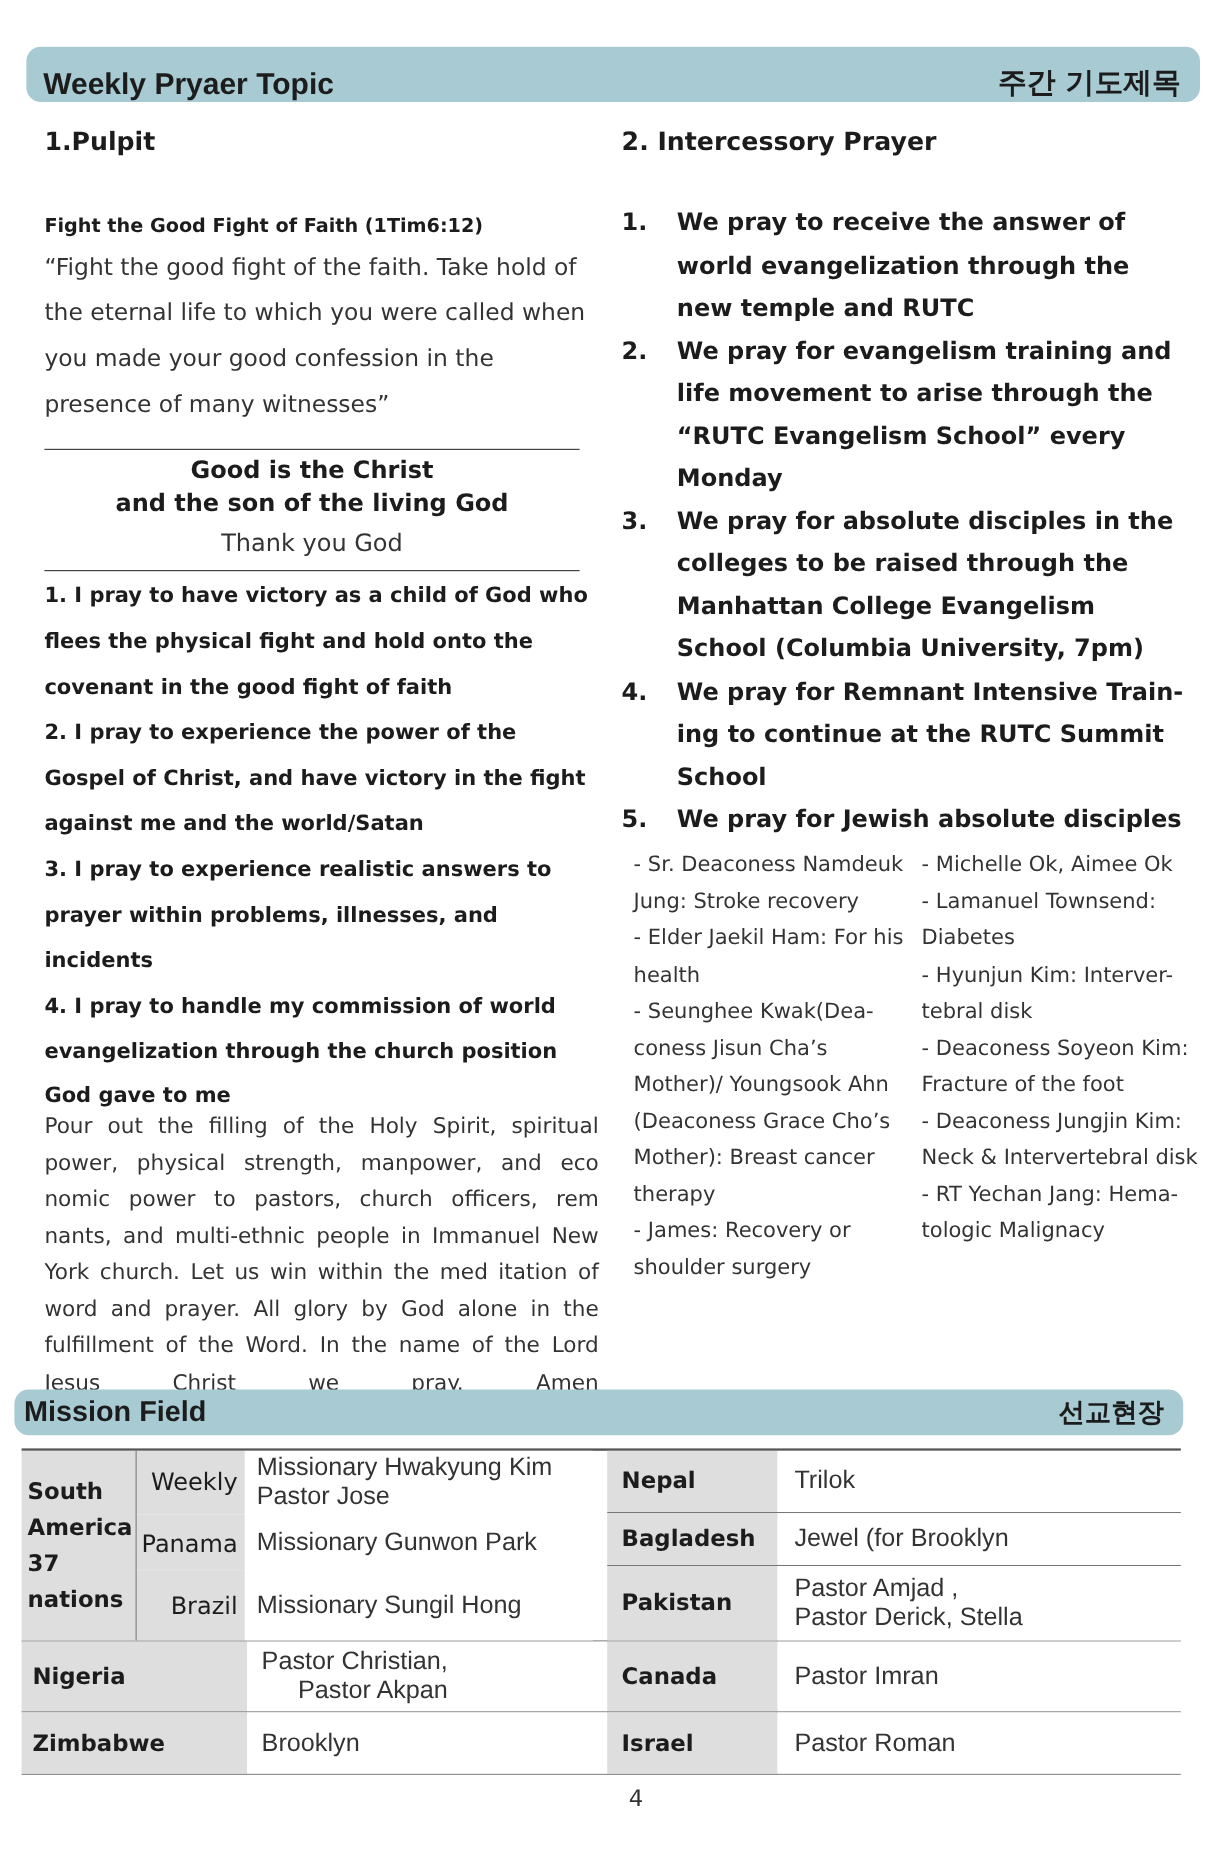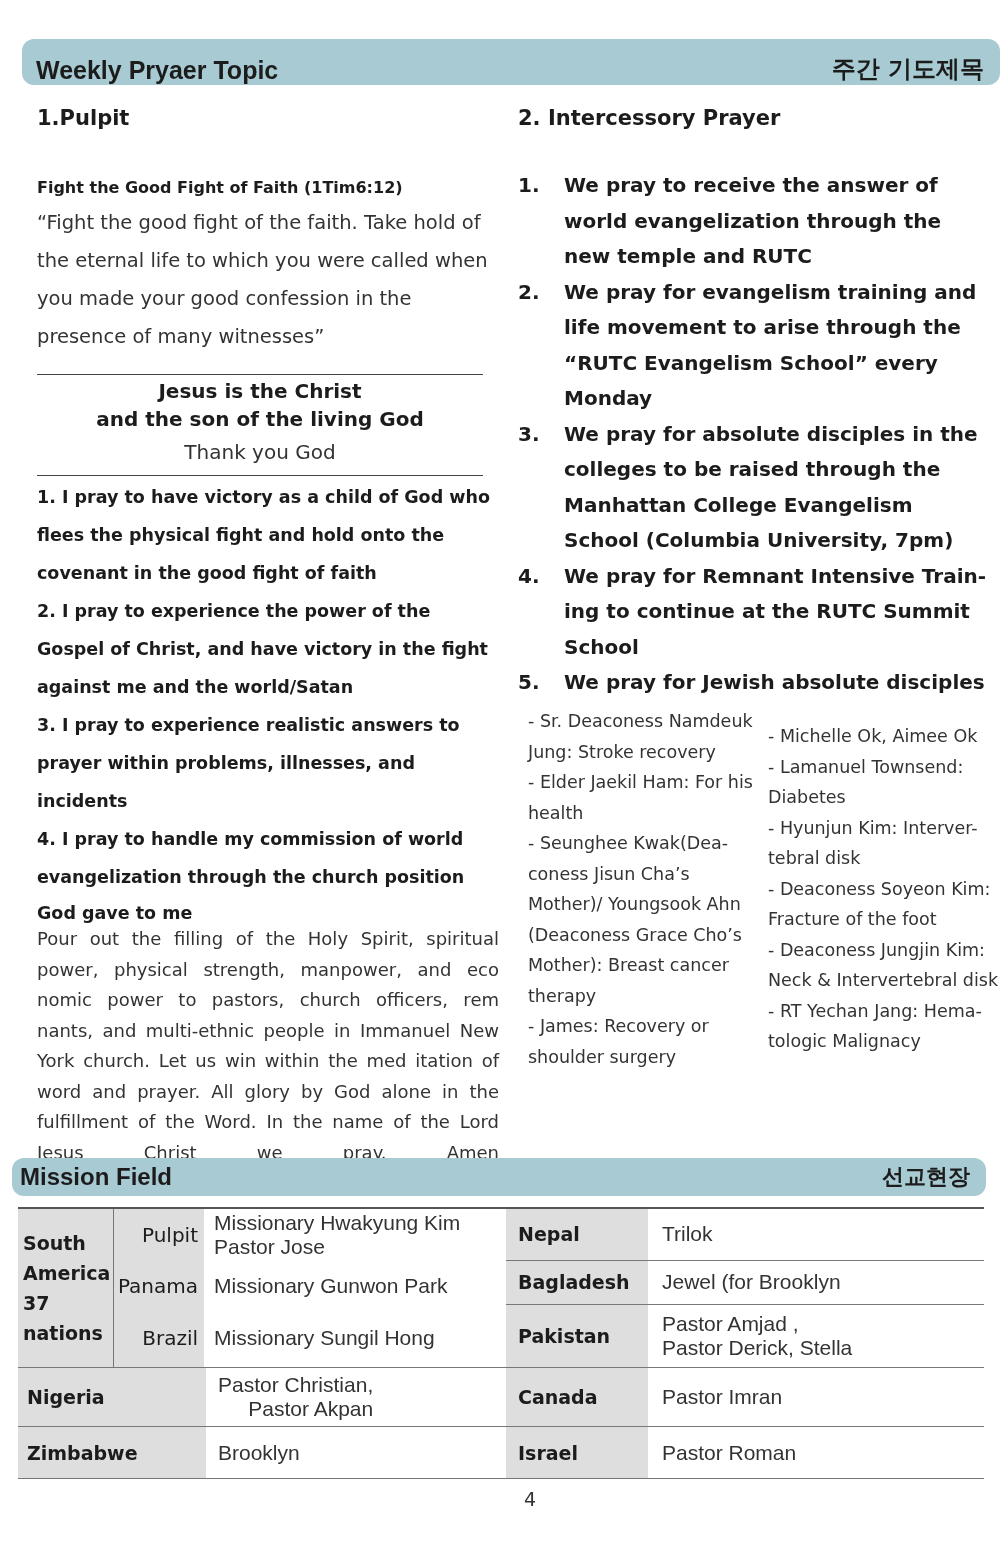--- a/index.html
+++ b/index.html
@@ -34,21 +34,21 @@
   .petitions { font-size: 17.5px; font-weight: bold; line-height: 38px; color: #1c1c1c; margin-top: 2px; }
   .petition-last { font-size: 17.5px; font-weight: bold; line-height: 22px; color: #1c1c1c; margin-top: 6px; }
   .closing { font-size: 18px; line-height: 30.5px; color: #333; text-align: justify; text-align-last: justify; width: 462px; }
 
   .right-col { position: absolute; left: 518px; top: 168px; width: 470px; }
   .ilist { list-style: none; }
   .ilist li { display: flex; font-size: 20px; font-weight: bold; line-height: 35.5px; color: #1c1c1c; }
   .ilist li .num { width: 46px; flex-shrink: 0; }
   .ilist li .txt { flex: 1; }
 
-  .sick { position: absolute; left: 528px; top: 706px; width: 478px; display: flex; align-items: center; }
+  .sick { position: absolute; left: 528px; top: 706px; width: 478px; display: flex; }
   .sick .col { font-size: 17.5px; line-height: 30.5px; color: #333; }
   .sick .col1 { width: 240px; }
   .sick .col2 { width: 238px; }
 
   
   .mtable { position: absolute; left: 18px; top: 1207px; width: 966px; border-top: 2px solid #555; }
   .mrow { display: flex; border-bottom: 1px solid #777; }
   .cell { display: flex; align-items: center; font-size: 20px; }
   .hdr { background: #dedede; font-weight: bold; color: #1c1c1c; font-size: 19px; }
   .val { color: #333; font-family: "Liberation Sans", sans-serif; font-size: 21px; line-height: 24px; }
@@ -77,21 +77,21 @@
 </div>
 
 <div id="left-title" class="sec-title">1.Pulpit</div>
 <div id="right-title" class="sec-title">2. Intercessory Prayer</div>
 
 <div class="left-col">
   <div class="sermon-title">Fight the Good Fight of Faith (1Tim6:12)</div>
   <div class="verse" style="margin-bottom:18px;">“Fight the good fight of the faith. Take hold of the eternal life to which you were called when you made your good confession in the presence of many witnesses”</div>
   <div class="rule"></div>
   <div class="confession">
-    <div class="b">Jesus is the Christ</div>
+    <div class="b">Good is the Christ</div>
     <div class="b">and the son of the living God</div>
     <div class="n">Thank you God</div>
   </div>
   <div class="rule"></div>
   <div class="petitions">
     <div>1. I pray to have victory as a child of God who flees the physical fight and hold onto the covenant in the good fight of faith</div>
     <div>2. I pray to experience the power of the Gospel of Christ, and have victory in the fight against me and the world/Satan</div>
     <div>3. I pray to experience realistic answers to prayer within problems, illnesses, and incidents</div>
     <div>4. I pray to handle my commission of world evangelization through the church position</div>
   </div>
@@ -145,21 +145,21 @@
   <span class="en">Mission Field</span>
   <span class="ko">선교현장</span>
 </div>
 
 <div class="mtable">
   <div class="mrow" style="height:159px;">
     <div class="left-half">
       <div class="cell hdr region">South America 37 nations</div>
       <div class="sub-wrap">
         <div class="sub-row" style="height:53px;">
-          <div class="cell hdr country">Pulpit</div>
+          <div class="cell hdr country">Weekly</div>
           <div class="cell val mname" style="white-space:pre-line;">Missionary Hwakyung Kim
 Pastor Jose</div>
         </div>
         <div class="sub-row" style="height:48px;">
           <div class="cell hdr country">Panama</div>
           <div class="cell val mname">Missionary Gunwon Park</div>
         </div>
         <div class="sub-row" style="height:58px;">
           <div class="cell hdr country">Brazil</div>
           <div class="cell val mname">Missionary Sungil Hong</div>

